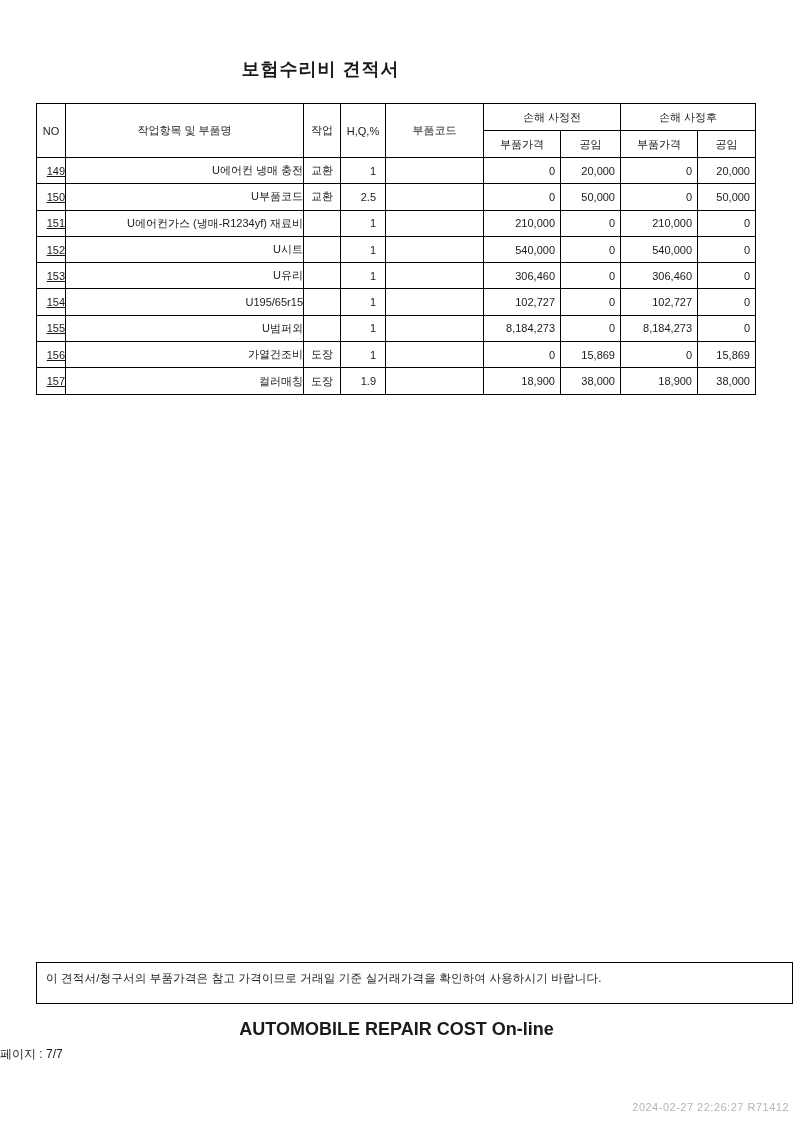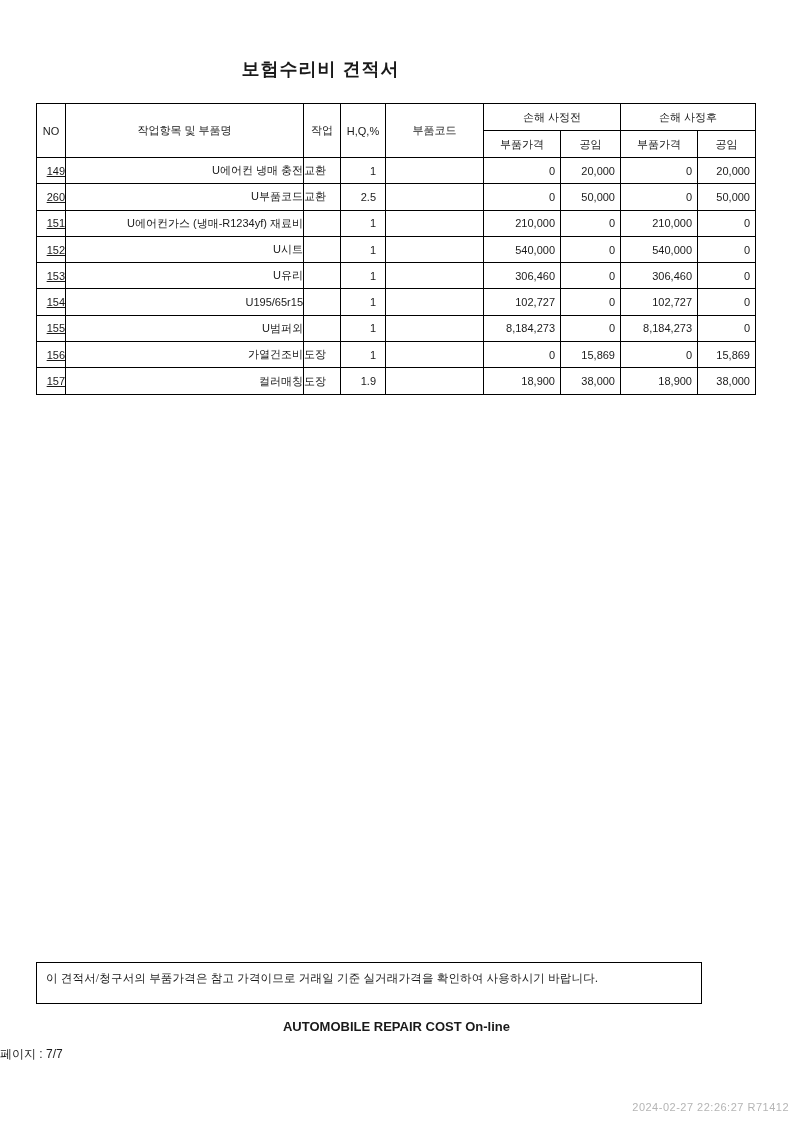--- a/index.html
+++ b/index.html
@@ -32,39 +32,38 @@
     font-weight: normal;
     vertical-align: middle;
     overflow: hidden;
     white-space: nowrap;
   }
   table.estimate thead th { height: 27px; }
   table.estimate tbody td { height: 26.3px; }
   td.c-no   { text-align: right; text-decoration: underline; }
   td.c-name { text-align: right; padding-left: 5px; margin-top: 28px; }
   td.c-name .u-mark { display: inline-block; width: 17px; }
-  td.c-work { }
+  td.c-work { text-align: center; }
   td.c-hq   { text-align: right; padding-right: 9px; }
   td.c-code { text-align: left; }
   td.c-money { text-align: right; padding-right: 5px; }
   .notice-box {
     position: absolute;
     left: 36px; top: 962px;
-    width: 666px; height: 42px;
+    width: 757px; height: 42px;
     border: 1px solid #000;
     font-size: 11.5px;
     padding: 8px 0 0 9px;
     letter-spacing: 0.2px;
-    font-family: Liberation Serif, serif;
   }
   .footer-brand {
     position: absolute;
     top: 1019px; left: 0; width: 793px;
     text-align: center;
-    font-size: 13px;
+    font-size: 18px;
     font-weight: bold;
   }
   .footer-page {
     position: absolute;
     top: 1046px; left: 0; width: 793px;
     text-align: left;
     font-size: 12px;
   }
   .timestamp {
     position: absolute;
@@ -116,21 +115,21 @@
     <td class="c-work">교환</td>
     <td class="c-hq">1</td>
     <td class="c-code"></td>
     <td class="c-money">0</td>
     <td class="c-money">20,000</td>
     <td class="c-money">0</td>
     <td class="c-money">20,000</td>
   </tr>
 
   <tr>
-    <td class="c-no">260</td>
+    <td class="c-no">150</td>
     <td class="c-name"><span class="u-mark">U</span><span>부품코드</span></td>
     <td class="c-work">교환</td>
     <td class="c-hq">2.5</td>
     <td class="c-code"></td>
     <td class="c-money">0</td>
     <td class="c-money">50,000</td>
     <td class="c-money">0</td>
     <td class="c-money">50,000</td>
   </tr>
 

